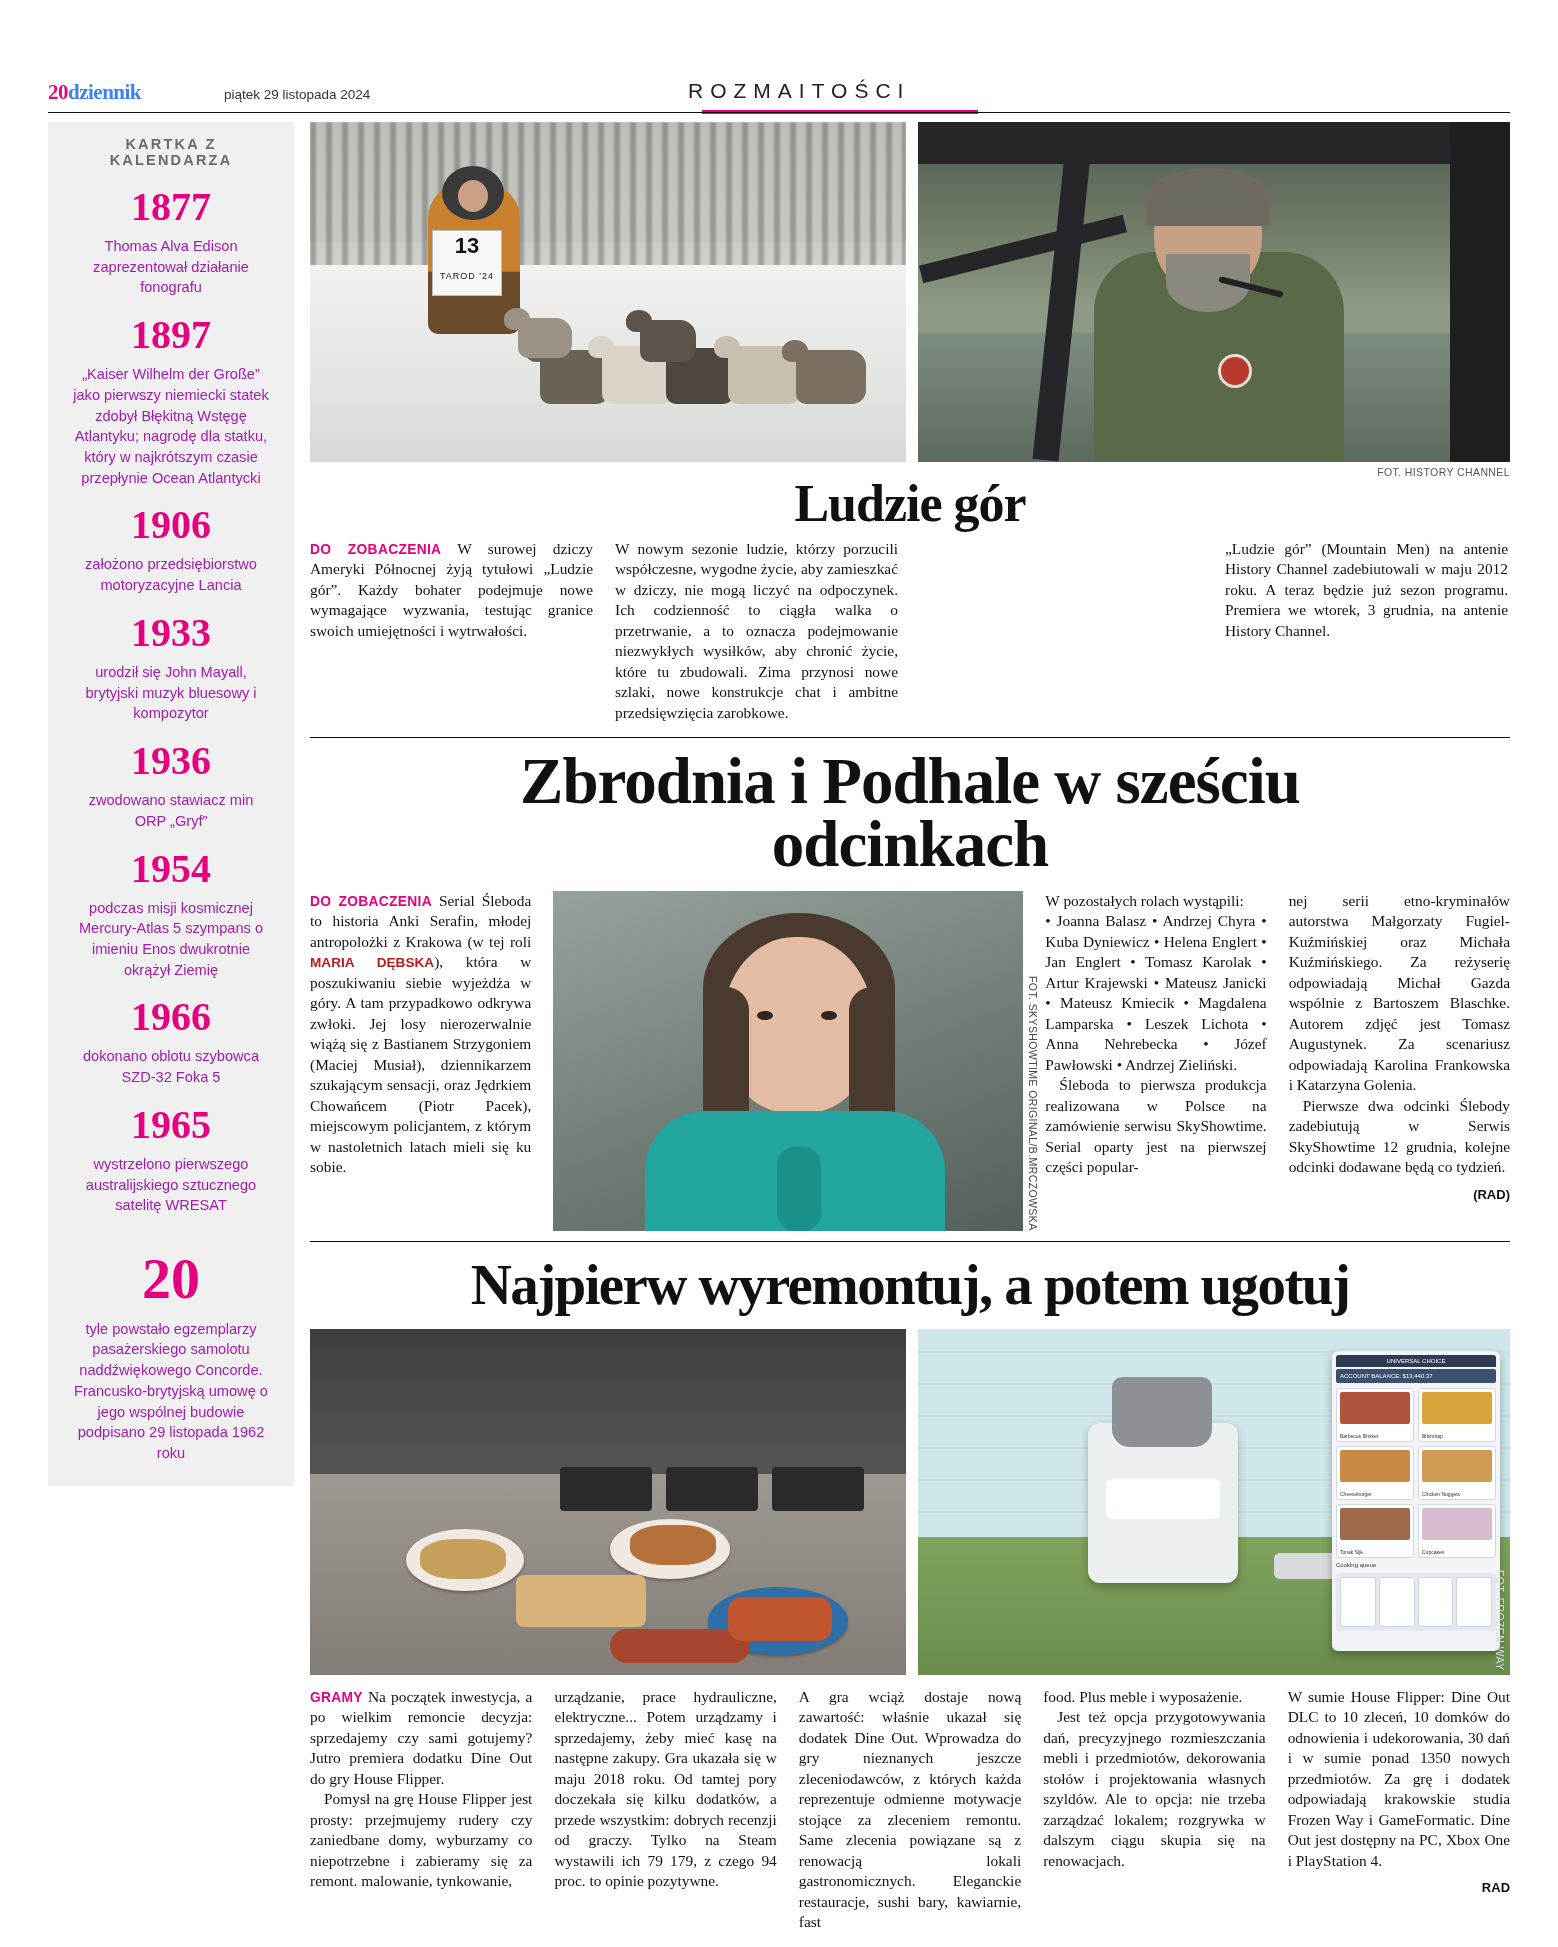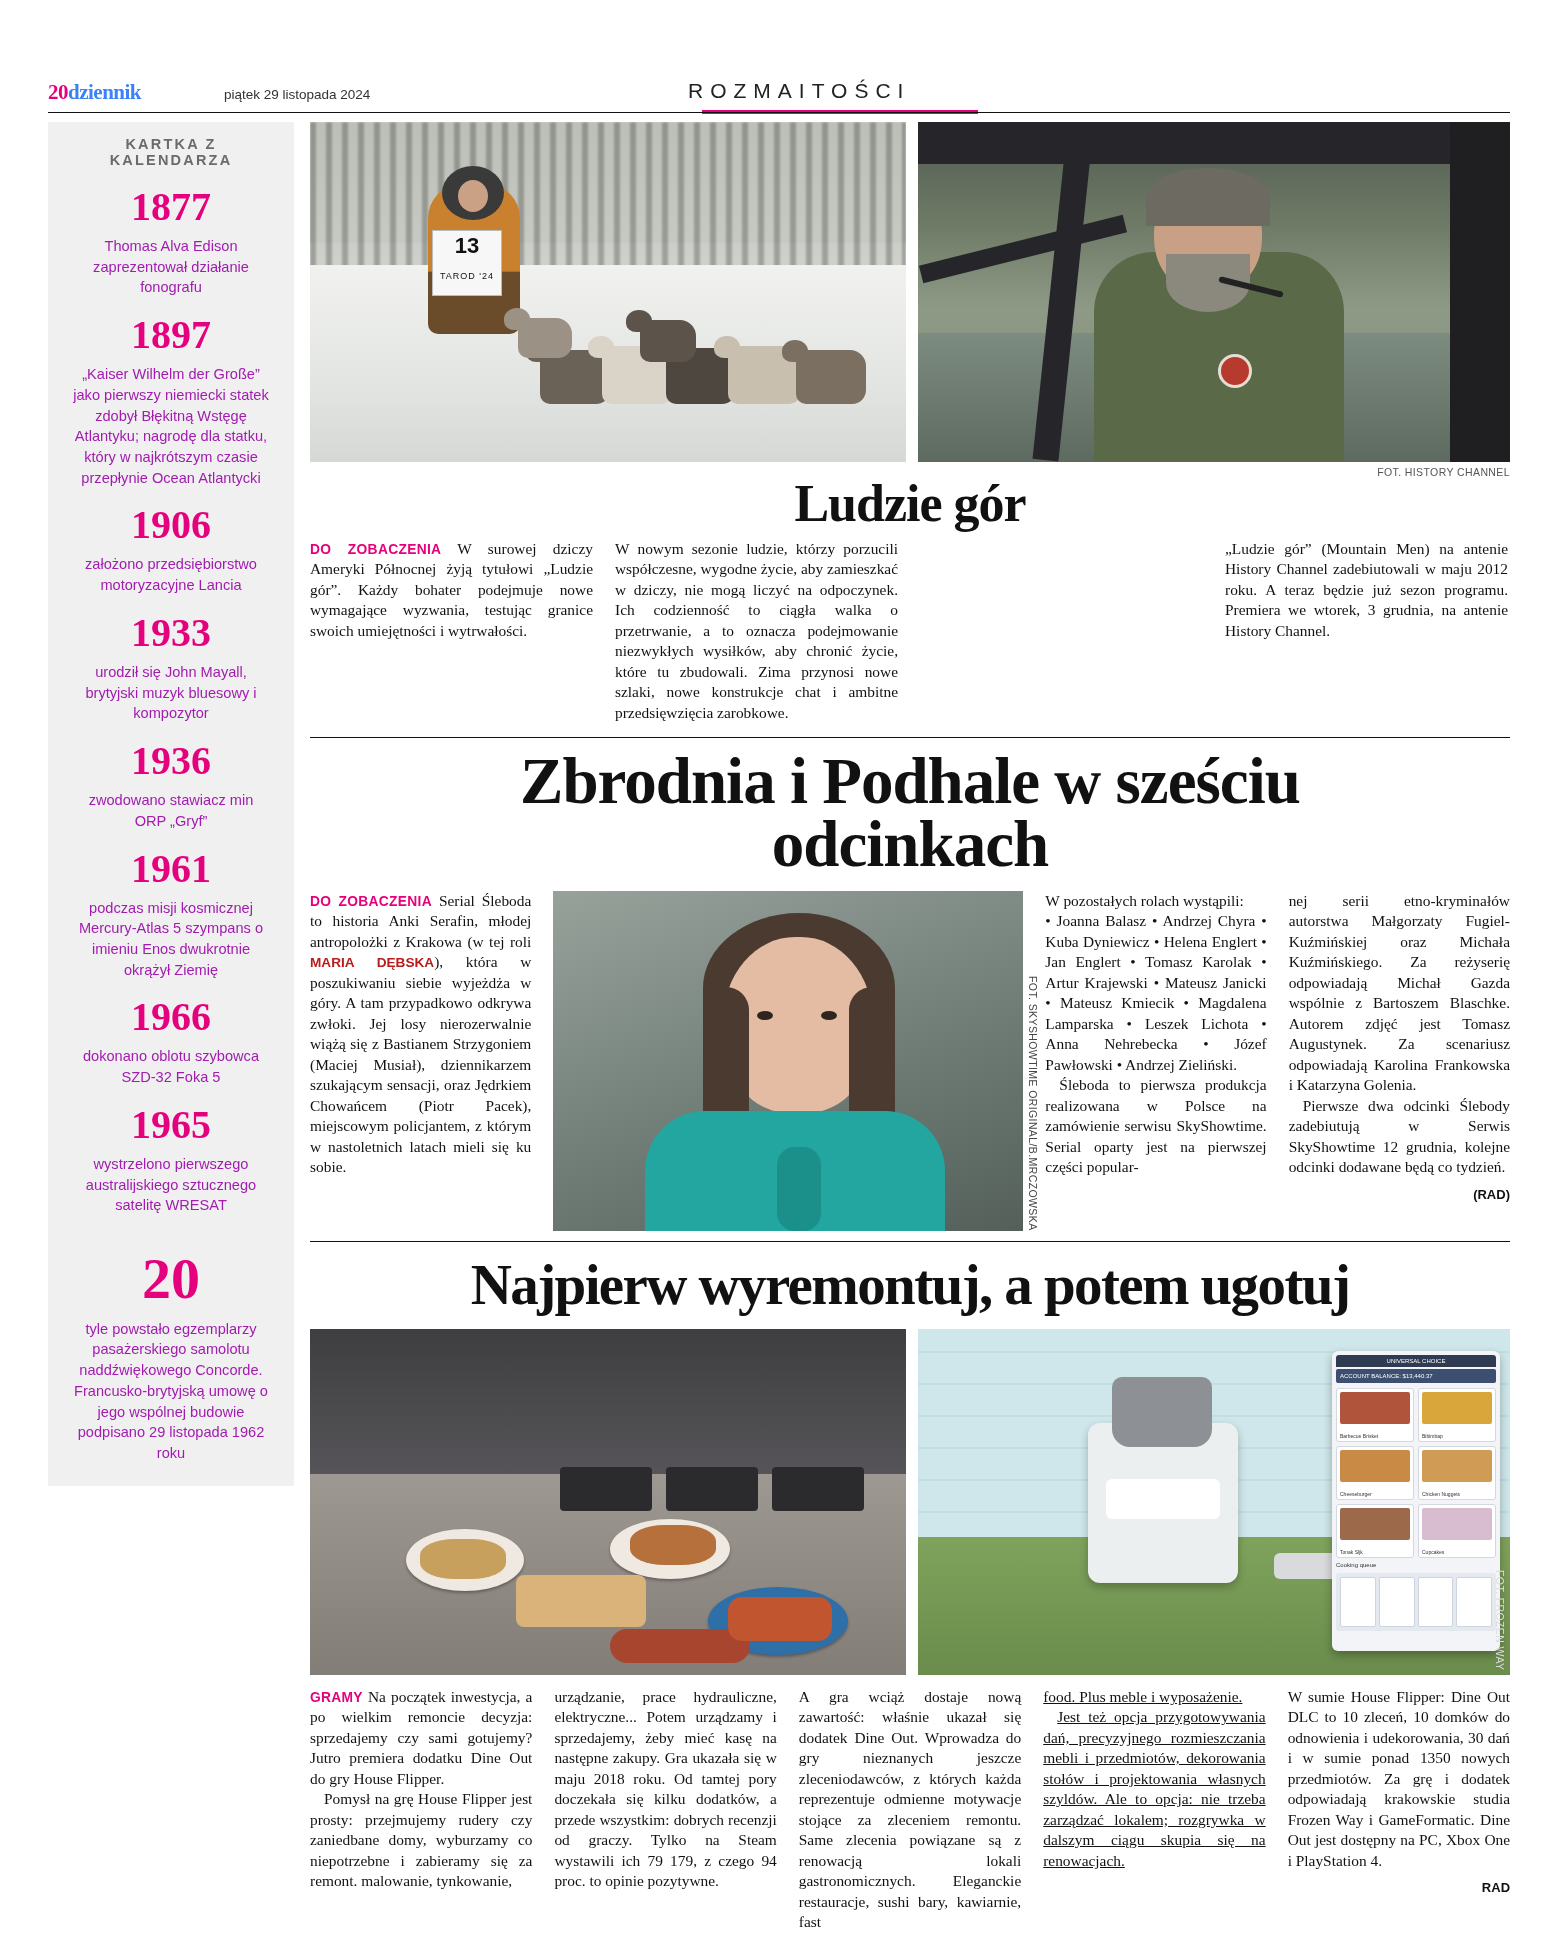--- a/index.html
+++ b/index.html
@@ -349,21 +349,21 @@
 
     <div class="year">1906</div>
     <div class="entry-text">założono przedsiębiorstwo motoryzacyjne Lancia</div>
 
     <div class="year">1933</div>
     <div class="entry-text">urodził się John Mayall, brytyjski muzyk bluesowy i kompozytor</div>
 
     <div class="year">1936</div>
     <div class="entry-text">zwodowano stawiacz min ORP „Gryf”</div>
 
-    <div class="year">1961</div>
+    <div class="year">1954</div>
     <div class="entry-text">podczas misji kosmicznej Mercury-Atlas 5 szympans o imieniu Enos dwukrotnie okrążył Ziemię</div>
 
     <div class="year">1966</div>
     <div class="entry-text">dokonano oblotu szybowca SZD-32 Foka 5</div>
 
     <div class="year">1965</div>
     <div class="entry-text">wystrzelono pierwszego australijskiego sztucznego satelitę WRESAT</div>
 
     <div class="year big">20</div>
     <div class="entry-text">tyle powstało egzemplarzy pasażerskiego samolotu naddźwiękowego Concorde. Francusko-brytyjską umowę o jego wspólnej budowie podpisano 29 listopada 1962 roku</div>
@@ -539,21 +539,21 @@
       <div style="width:226px;">
         <p><span class="kicker">GRAMY</span> <span>Na początek inwestycja, a po wielkim remoncie decyzja: sprzedajemy czy sami gotujemy? Jutro premiera dodatku Dine Out do gry House Flipper.</span></p>
         <p>Pomysł na grę House Flipper jest prosty: przejmujemy rudery czy zaniedbane domy, wyburzamy co niepotrzebne i zabieramy się za remont. malowanie, tynkowanie,</p>
       </div>
       <div style="width:226px;">
         <p>urządzanie, prace hydrauliczne, elektryczne... Potem urządzamy i sprzedajemy, żeby mieć kasę na następne zakupy. Gra ukazała się w maju 2018 roku. Od tamtej pory doczekała się kilku dodatków, a przede wszystkim: dobrych recenzji od graczy. Tylko na Steam wystawili ich 79 179, z czego 94 proc. to opinie pozytywne.</p>
       </div>
       <div style="width:226px;">
         <p>A gra wciąż dostaje nową zawartość: właśnie ukazał się dodatek Dine Out. Wprowadza do gry nieznanych jeszcze zleceniodawców, z których każda reprezentuje odmienne motywacje stojące za zleceniem remontu. Same zlecenia powiązane są z renowacją lokali gastronomicznych. Eleganckie restauracje, sushi bary, kawiarnie, fast</p>
       </div>
-      <div style="width:226px;text-decoration:underline;">
+      <div style="width:226px;">
         <p>food. Plus meble i wyposażenie.</p>
         <p>Jest też opcja przygotowywania dań, precyzyjnego rozmieszczania mebli i przedmiotów, dekorowania stołów i projektowania własnych szyldów. Ale to opcja: nie trzeba zarządzać lokalem; rozgrywka w dalszym ciągu skupia się na renowacjach.</p>
       </div>
       <div style="width:226px;">
         <p>W sumie House Flipper: Dine Out DLC to 10 zleceń, 10 domków do odnowienia i udekorowania, 30 dań i w sumie ponad 1350 nowych przedmiotów. Za grę i dodatek odpowiadają krakowskie studia Frozen Way i GameFormatic. Dine Out jest dostępny na PC, Xbox One i PlayStation 4.</p>
         <span class="sig">RAD</span>
       </div>
     </div>
 
   </main>

